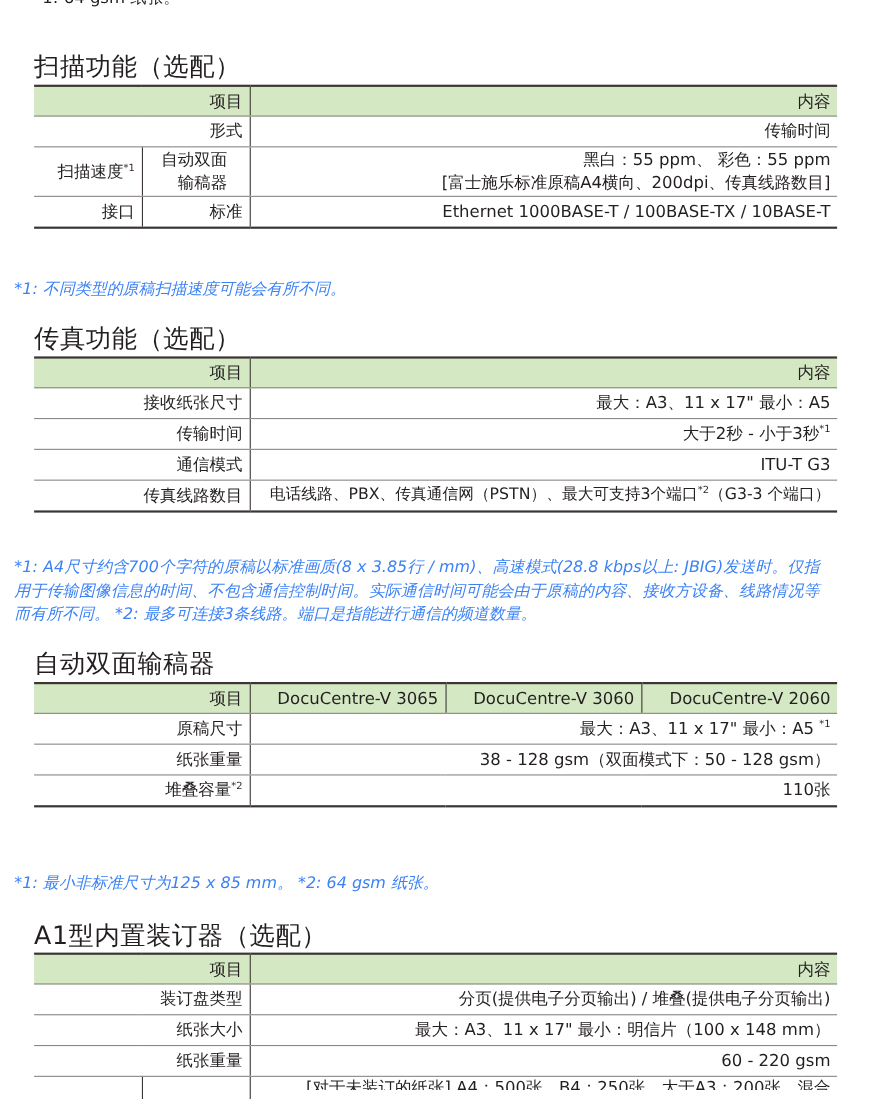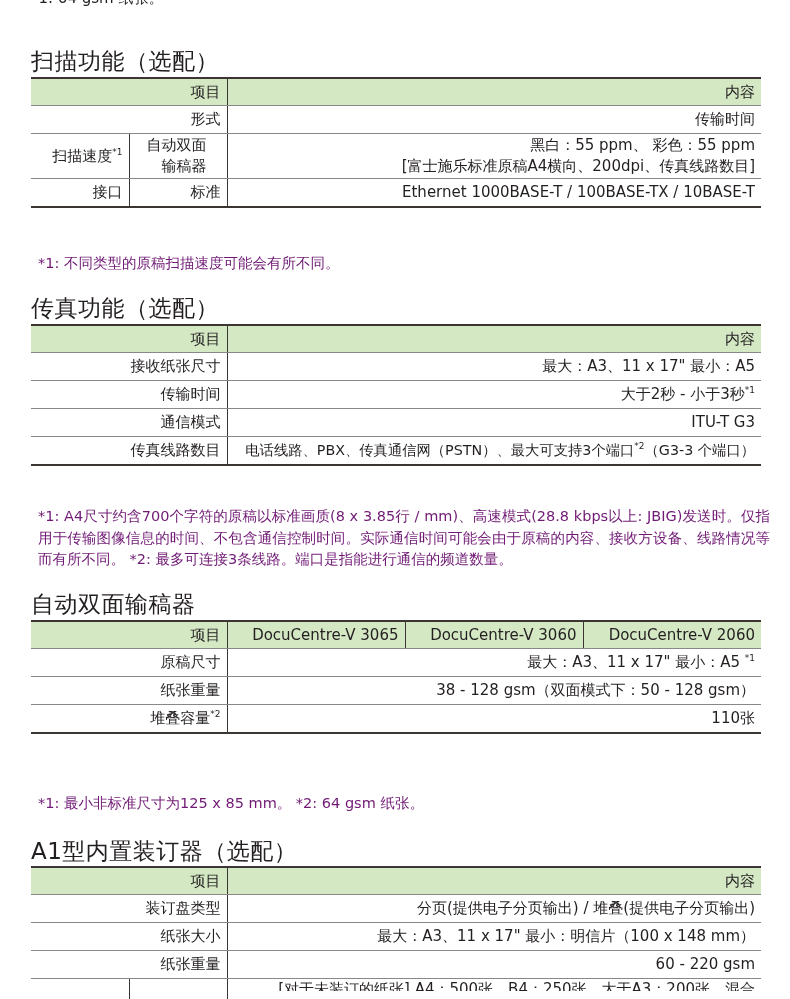--- a/index.html
+++ b/index.html
@@ -26,22 +26,23 @@
     }
     table.spec tr.head th {
       background: #d4e8c4; border-top: 2.5px solid #3b3634; border-bottom: 1.5px solid #8a8886;
       height: 26px;
     }
     table.spec tr:last-child td { border-bottom: 2.5px solid #3b3634; }
     table.spec td.vline, table.spec th.vline { border-left: 1.2px solid #3b3634; }
     table.spec tr.row td { height: 27px; }
     table.spec tr.row2 td { height: 44px; }
     .note {
-      position: absolute; left: 38px; width: 732px; font-size: 14.5px; line-height: 21.5px; color: #701a75;
+      position: absolute; left: 13px; width: 732px; font-size: 14.5px; line-height: 21.5px; color: #3b82f6;
       text-align: justify;
+      font-style: italic;
     }
     sup { font-size: 9px; line-height: 0; vertical-align: 6px; }
     .cut-row td { height: 22px; overflow: hidden; }
     .cut-row .clip { display: block; height: 12px; overflow: hidden; line-height: 21px; }
   </style>
 </head>
 <body>
 
 <div class="page">
 

